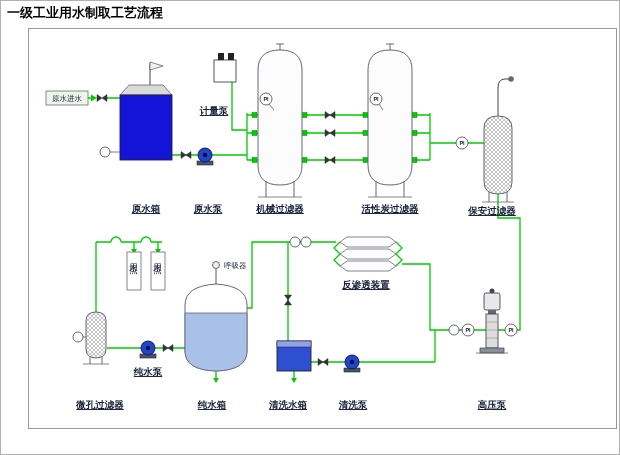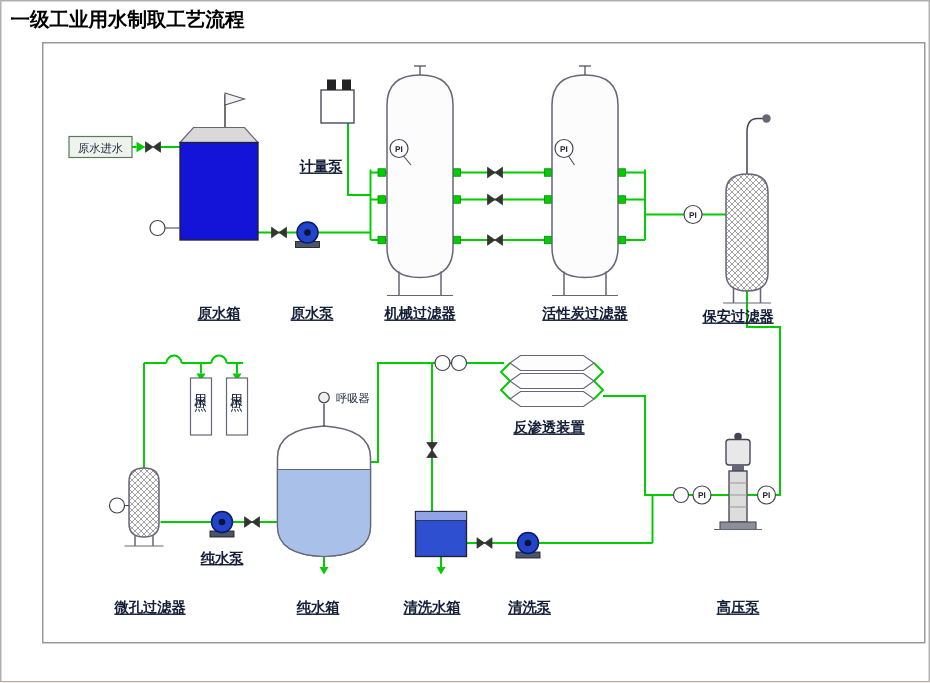--- a/index.html
+++ b/index.html
@@ -1,16 +1,16 @@
 <!DOCTYPE html>
 <html><head>
 <meta charset="utf-8">
 <style>
   html,body{margin:0;padding:0;background:#fff;}
-  .stage{position:relative;width:620px;height:455px;background:#fdba74;overflow:hidden;}
+  .stage{position:relative;width:620px;height:455px;background:#a16207;overflow:hidden;}
   svg{display:block;}
   text{font-family:"Liberation Sans","DejaVu Sans",sans-serif;}
   .title{font-size:13px;font-weight:bold;fill:#000;}
   .lbl{font-size:9.5px;font-weight:bold;fill:#141e38;text-decoration:underline;}
   .lbl-plain{font-size:7.5px;fill:#1a2438;}
   .pi{font-size:5.5px;font-weight:bold;fill:#223;}
   .vt{font-size:8.5px;fill:#141e38;writing-mode:vertical-rl;text-orientation:upright;letter-spacing:1px;}
 </style>
 </head>
 <body>

